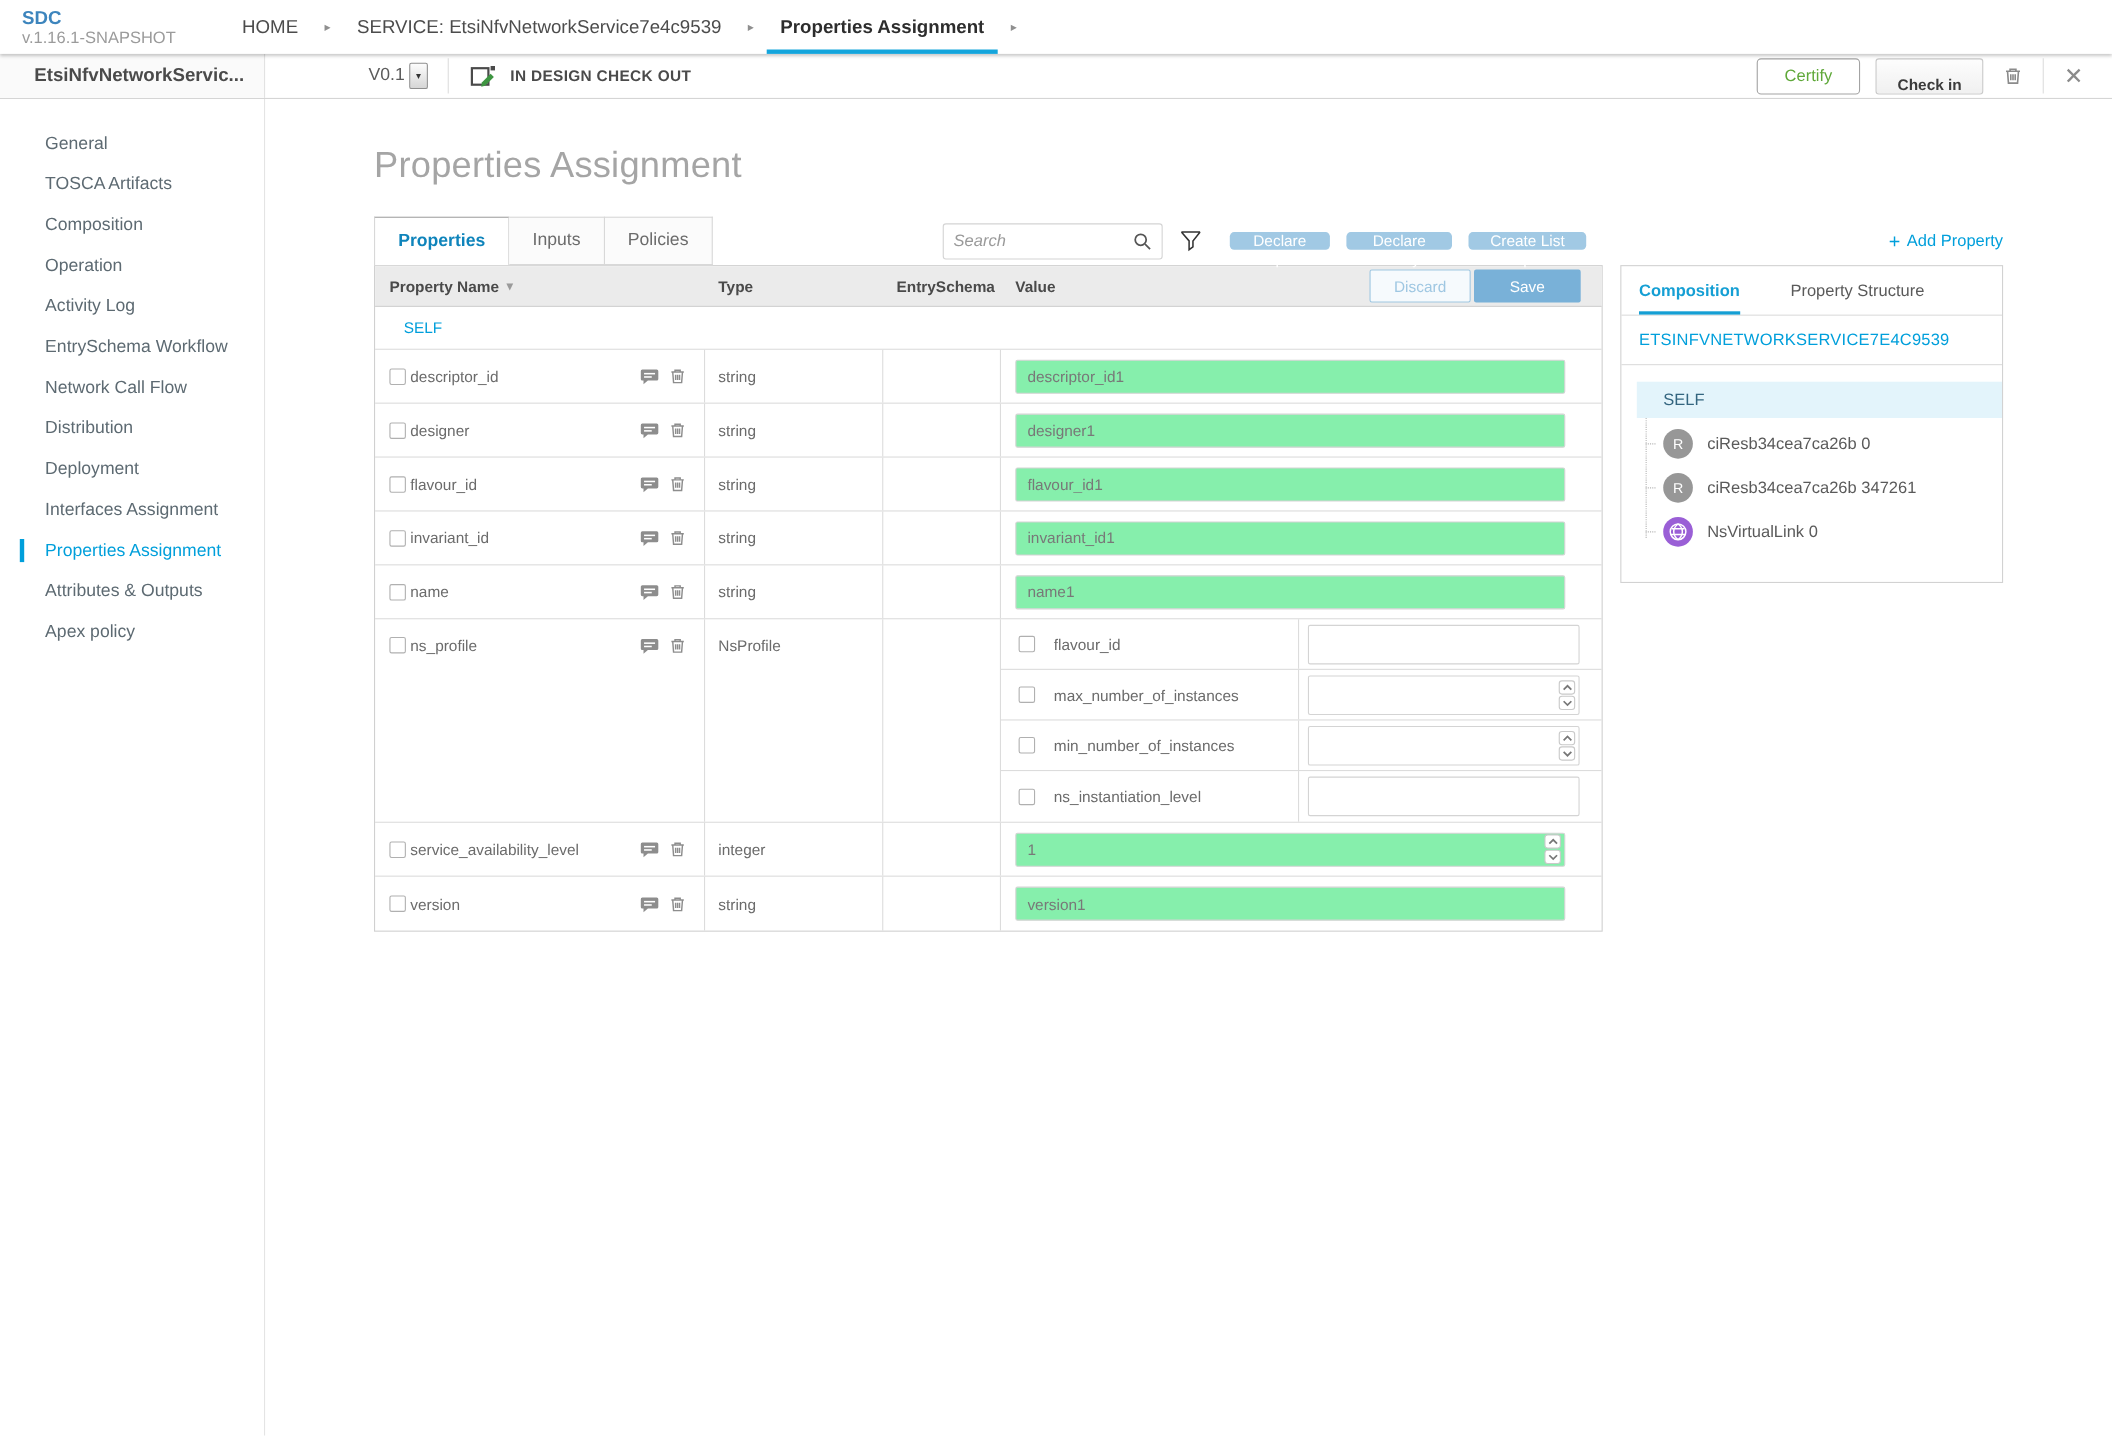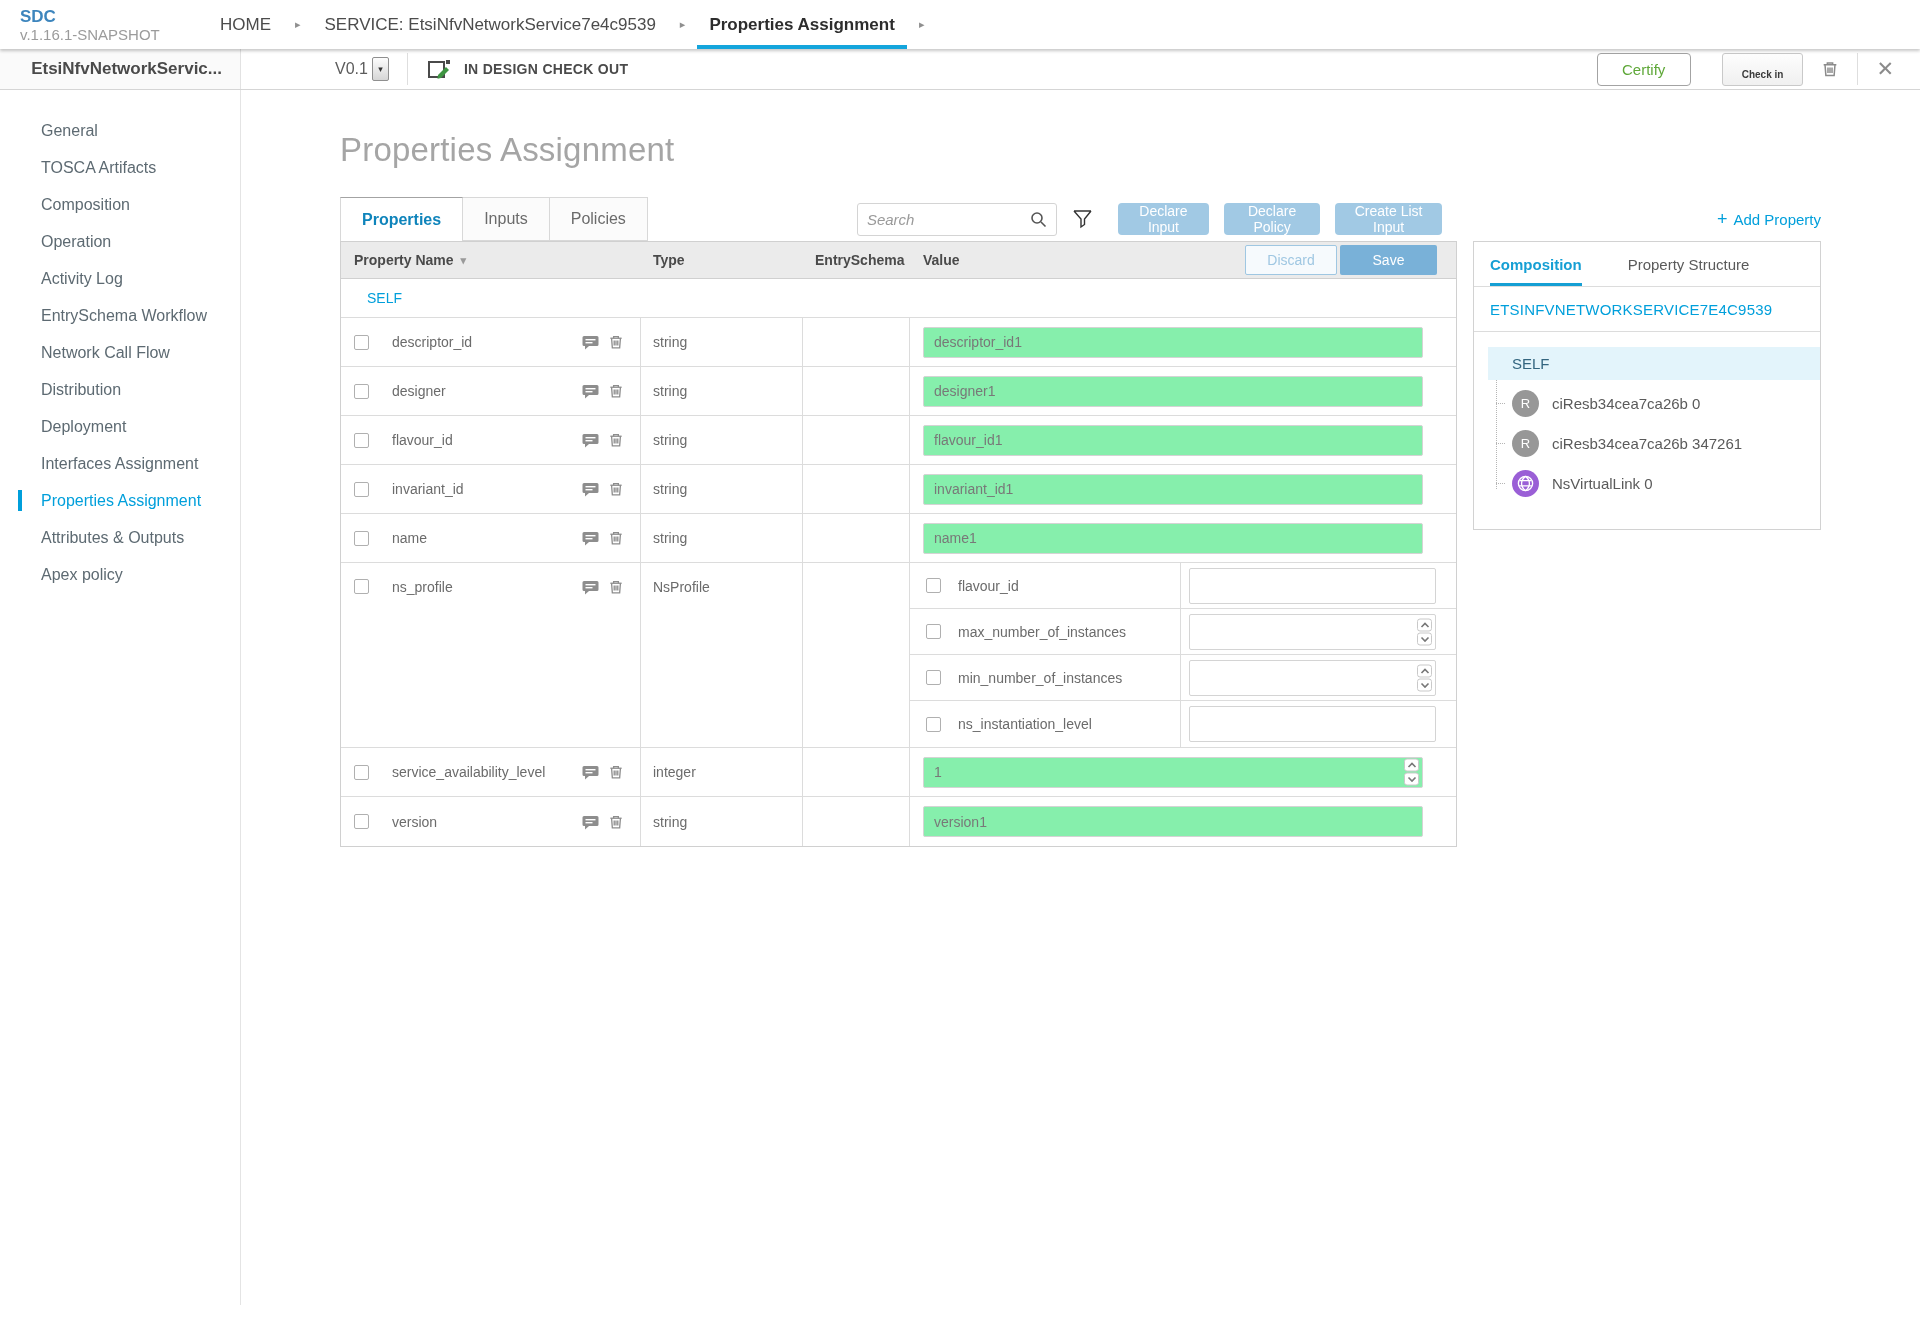--- a/index.html
+++ b/index.html
@@ -25,22 +25,22 @@
   .header-main { flex:1; display:flex; align-items:center; padding-left:49px; }
   .version-label { font-size:16px; color:#5c5c5c; }
   .version-btn { width:17px; height:24px; margin-left:4px; border:1px solid #8f8f8f; border-radius:2px;
     background:linear-gradient(#fdfdfd,#d6d6d6); display:flex; align-items:center; justify-content:center;
     font-size:9px; color:#333; cursor:pointer; }
   .hdr-divider { width:1px; height:32px; background:#dedede; margin:0 18px; align-self:center; }
   .checkout-text { font-weight:bold; font-size:14px; color:#4a4a4a; margin-left:11px; letter-spacing:.3px; }
   .header-right { margin-left:auto; display:flex; align-items:center; padding-right:26px; }
   .btn-certify { height:33px; min-width:94px; padding:0 20px; border:1px solid #a3a3a3; border-radius:4px;
     background:#fff; color:#5fa839; font-size:15px; cursor:pointer; font-family:inherit; }
-  .btn-checkin { height:33px; padding:15px 19px; margin-left:31px; border:1px solid #c9c9c9; border-radius:3px;
-    background:linear-gradient(#fdfdfd,#f0f0f0); color:#3a3a3a; font-size:10px; font-weight:bold; cursor:pointer; font-family:inherit; }
+  .btn-checkin { height:33px; padding:15px 19px; margin-left:14px; border:1px solid #c9c9c9; border-radius:3px;
+    background:linear-gradient(#fdfdfd,#f0f0f0); color:#3a3a3a; font-size:14px; font-weight:bold; cursor:pointer; font-family:inherit; }
   .hdr-icon { margin-left:18px; display:flex; align-items:center; cursor:pointer; color:#8b8b8b; }
   .hdr-close { margin-left:18px; font-size:21px; color:#8b8b8b; cursor:pointer; }
 
   
   .body-row { display:flex; height:1215px; }
   .sidebar { width:241px; border-right:1px solid #e4e4e4; padding-top:22px; flex:none; }
   .side-item { position:relative; height:37px; display:flex; align-items:center; padding-left:41px;
     font-size:16px; color:#5d6a72; cursor:pointer; }
   .side-item.active { color:#009fdb; }
   .side-item.active::before { content:""; position:absolute; left:18px; top:8px; bottom:8px; width:4px; background:#009fdb; }
@@ -56,21 +56,21 @@
   .tab { padding:0 21px; display:flex; align-items:center; font-size:16px; color:#6b6b6b;
     background:#fbfbfb; border:1px solid #d8d8d8; border-left:none; cursor:pointer; }
   .tab:first-child { border-left:1px solid #d8d8d8; }
   .tab.active { background:#fff; color:#0f84bb; font-weight:bold; border-top:1px solid #a3a3a3; border-bottom:none; }
   .search-wrap { margin-left:209px; width:200px; height:33px; border:1px solid #d4d4d4; border-radius:3px;
     display:flex; align-items:center; padding:0 9px; background:#fff; }
   .search-input { border:none; outline:none; flex:1; min-width:0; font-family:inherit; font-style:italic; font-size:15px; color:#777; }
   .search-input::placeholder { color:#9a9a9a; }
   .icon-filter { margin-left:15px; display:flex; cursor:pointer; }
   .declare-btns { margin-left:25px; display:flex; }
-  .btn-declare { height:32px; padding:0 12px; margin-right:15px; border:none; border-radius:4px;
+  .btn-declare { height:16px; padding:0 12px; margin-right:15px; border:none; border-radius:4px;
     background:#a1c9e4; color:#fff; font-size:14px; cursor:pointer; font-family:inherit; }
 
   
   .ptable { border:1px solid #d0d0d0; border-top:1px solid #d0d0d0; background:#fff; }
   .thead { height:37px; background:#ebebeb; display:flex; align-items:center; border-bottom:1px solid #d0d0d0; }
   .th { font-size:14px; font-weight:bold; color:#4a4a4a; display:flex; align-items:center; height:100%; }
   .col-name { width:300px; padding-left:13px; flex:none; }
   .col-type { width:162px; padding-left:12px; flex:none; }
   .col-entry { width:107px; padding-left:12px; flex:none; }
   .col-value { flex:1; min-width:0; }
@@ -85,21 +85,21 @@
   .trow { display:flex; align-items:stretch; border-bottom:1px solid #dcdcdc; min-height:49px; }
   .trow:last-child { border-bottom:none; }
   .cell { display:flex; align-items:center; }
   .cell-name { width:300px; flex:none; padding-left:13px; border-right:1px solid #dcdcdc; align-items:center; }
   .cell-type { width:162px; flex:none; padding-left:12px; font-size:14px; color:#6b6b6b; border-right:1px solid #dcdcdc; }
   .cell-entry { width:107px; flex:none; border-right:1px solid #dcdcdc; }
   .cell-value { flex:1; min-width:0; }
   .trow .cell-name, .trow .cell-type { align-items:flex-start; padding-top:16px; }
   .trow.simple .cell-name, .trow.simple .cell-type { align-items:center; padding-top:0; }
   .cb { width:15px; height:15px; border:1px solid #b0b0b0; border-radius:2px; background:#fff; flex:none; cursor:pointer; }
-  .pname { font-size:14px; color:#6b6b6b; margin-left:23px; }
+  .pname { font-size:14px; color:#6b6b6b; margin-left:4px; }
   .row-icons { margin-left:auto; display:flex; align-items:center; padding-right:16px; }
   .row-icons .ric { margin-left:9px; display:flex; cursor:pointer; color:#8d8d8d; }
   .vinput-wrap { position:relative; margin-left:13px; width:500px; }
   .vinput { width:100%; height:31px; border:1px solid #d4d4d4; border-radius:2px; padding:0 10px;
     font-size:14px; color:#787878; font-family:inherit; outline:none; background:#86efac; }
   .spinners { position:absolute; right:4px; top:50%; transform:translateY(-50%); display:flex; flex-direction:column; }
   .spin-btn { width:15px; height:13px; border:1px solid #c9c9c9; border-radius:3px; background:#fff;
     display:flex; align-items:center; justify-content:center; cursor:pointer; color:#777; }
   .spin-btn + .spin-btn { margin-top:1px; }
   

